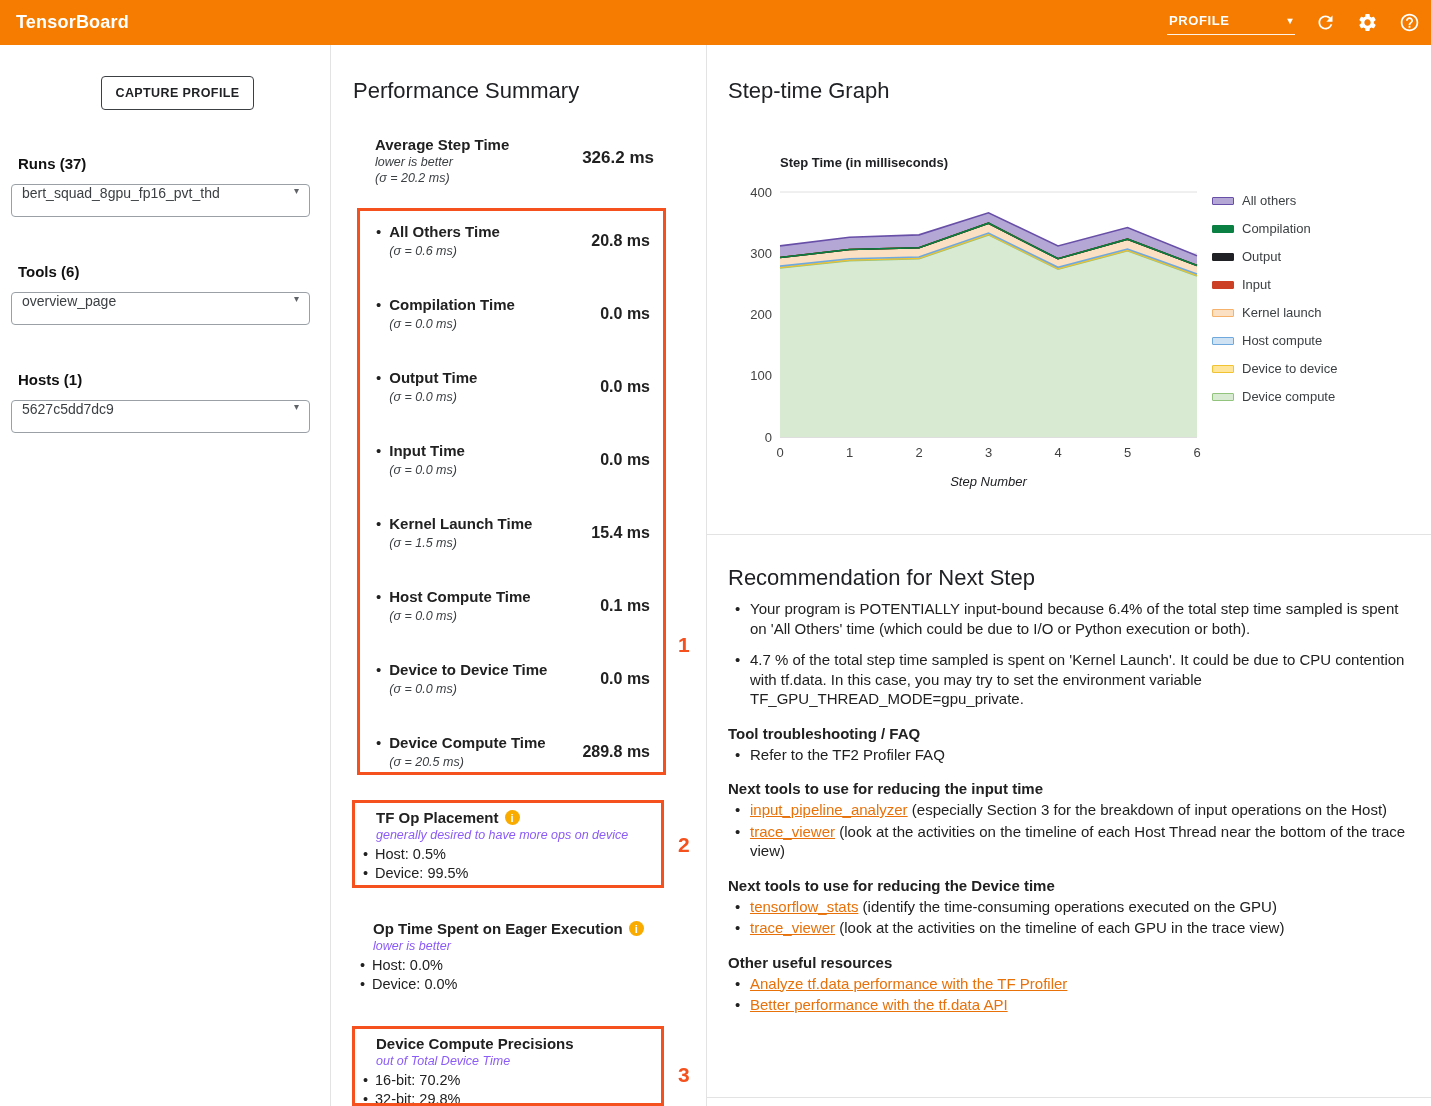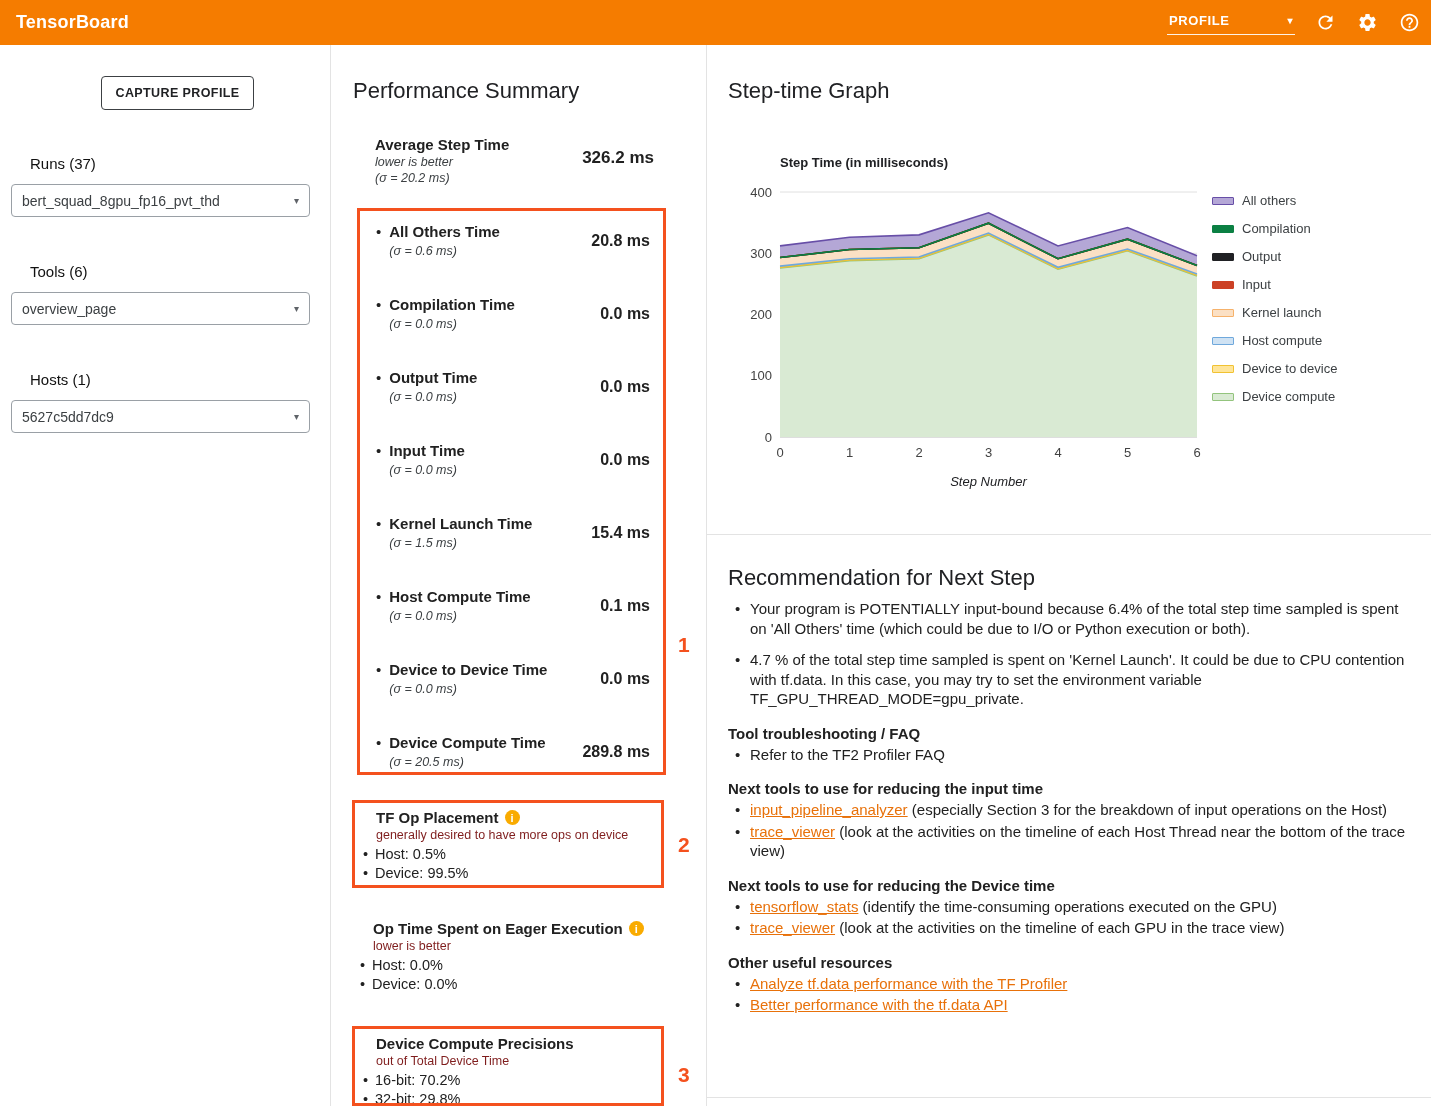--- a/index.html
+++ b/index.html
@@ -43,24 +43,24 @@
   .capture-btn {
     position: absolute; left: 101px; top: 31px; width: 153px; height: 34px;
     border: 1px solid #3c4043; border-radius: 4px; background: #fff;
     font-family: inherit; font-size: 12.5px; font-weight: bold; letter-spacing: .4px;
     color: #202124; cursor: pointer;
   }
   .side-field { position: absolute; left: 11px; width: 299px; }
   #field-runs  { top: 110px; }
   #field-tools { top: 218px; }
   #field-hosts { top: 326px; }
-  .f-label { display: block; font-size: 15px; font-weight: normal; color: #111; margin: 0 0 12px 19px; }
+  .f-label { display: block; font-size: 15px; font-weight: bold; color: #111; margin: 0 0 12px 7px; }
   .select {
     height: 33px; border: 1px solid #9aa0a6; border-radius: 4px;
-    display: flex; align-items: center; justify-content: space-between;
+    display: flex; align-items: flex-start; justify-content: space-between;
     padding: 0 10px; font-size: 14px; color: #3c4043; cursor: pointer; background: #fff;
   }
   .sel-caret { color: #5f6368; font-size: 10px; }
 
   
   .mid { position: absolute; left: 331px; top: 0; width: 376px; height: 100%; border-right: 1px solid #e3e3e3; }
   h2 { font-size: 22px; font-weight: 400; color: #202124; }
   .mid h2 { position: absolute; left: 22px; top: 33px; }
   .avg-block { position: absolute; left: 44px; top: 91px; width: 250px; }
   .avg-label { font-weight: bold; font-size: 15px; }
@@ -87,21 +87,21 @@
   .box-inner { padding: 6px 8px 6px 6px; }
   .b-title-row { display: flex; align-items: center; gap: 6px; margin-left: 15px; }
   .b-title { font-weight: bold; font-size: 15px; }
   .info-icon {
     width: 15px; height: 15px; border-radius: 50%;
     background: var(--info, #f9ab00); color: #fff;
     display: inline-flex; align-items: center; justify-content: center;
     font-size: 11px; font-weight: bold; font-style: normal; cursor: pointer;
   }
   .info-icon::after { content: "i"; }
-  .b-note { font-size: 12.5px; color: #7f1d1d; margin: 2px 0 3px 15px; }
+  .b-note { font-style: italic; font-size: 12.5px; color: #8b5cf6; margin: 2px 0 3px 15px; }
   .simple-bullets .bullet-item { position: relative; font-size: 14.5px; line-height: 19px; padding-left: 14px; }
   .simple-bullets .bullet-item::before { content: "•"; position: absolute; left: 2px; }
   .plain-block { position: absolute; left: 21px; top: 869px; width: 312px; }
 
   
   .right { position: absolute; left: 707px; top: 0; width: 724px; height: 100%; }
   .graph-panel { position: relative; height: 490px; border-bottom: 1px solid #e3e3e3; }
   .graph-panel h2 { position: absolute; left: 21px; top: 33px; }
   .chart-title { position: absolute; left: 73px; top: 110px; font-size: 13px; font-weight: bold; color: #202124; }
   #chart-svg { position: absolute; left: 30px; top: 132px; }

